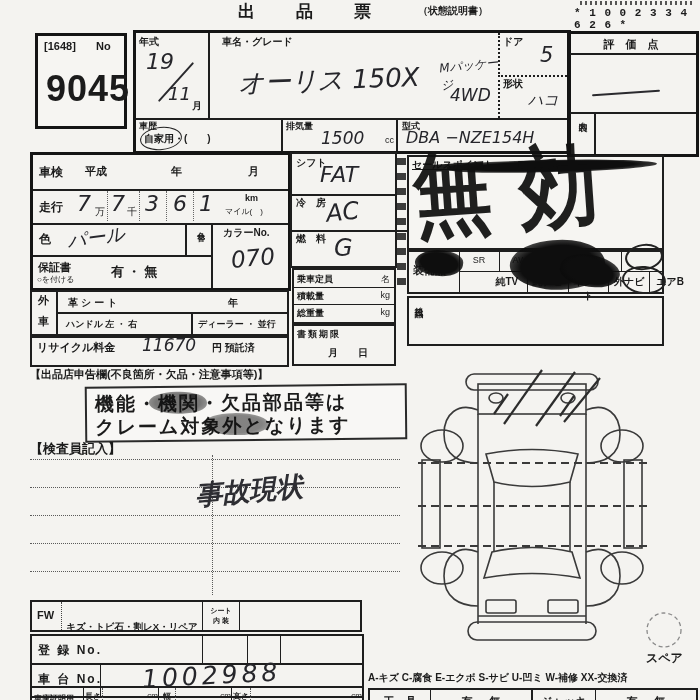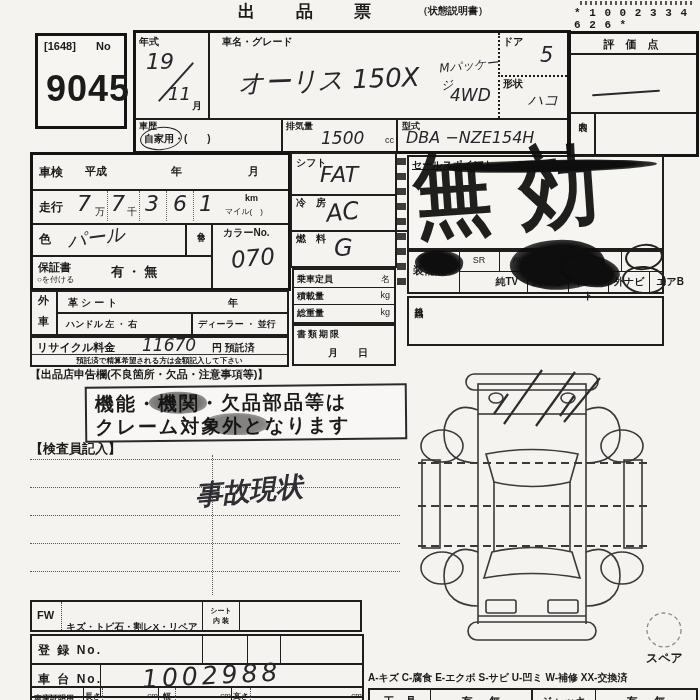--- a/index.html
+++ b/index.html
@@ -147,21 +147,20 @@
     </div>
     <div class="abs" style="left:160px;top:20px;width:95px;height:22px;">
       <span class="abs lab9" style="left:6px;top:6px;">ディーラー ・ 並行</span>
     </div>
   </div>
 
   <div class="abs b2" style="left:30px;top:336px;width:255px;height:27px;">
     <span class="abs" style="left:5px;top:2px;font-size:11px;font-weight:bold;">リサイクル料金</span>
     <span class="abs hand" style="left:110px;top:-3px;font-size:17px;">11670</span>
     <span class="abs" style="left:180px;top:3px;font-size:10px;font-weight:bold;">円 預託済</span>
-    <div class="abs" style="left:0;top:16px;width:100%;text-align:center;font-size:7.5px;font-weight:bold;border-top:1px solid #333;padding-top:1px;">預託済で精算希望される方は金額記入して下さい</div>
   </div>
 
   <div class="abs b2" style="left:290px;top:152px;width:103px;height:112px;">
     <div class="abs" style="left:0;top:0;width:103px;height:40px;border-bottom:2px solid #1e1e1e;">
       <span class="abs lab" style="left:4px;top:2px;">シフト</span>
       <span class="abs hand" style="left:28px;top:8px;font-size:22px;">FAT</span>
     </div>
     <div class="abs" style="left:0;top:40px;width:103px;height:36px;border-bottom:2px solid #1e1e1e;padding-left:40px;">
       <span class="abs lab" style="left:4px;top:2px;">冷　房</span>
       <span class="abs hand" style="left:34px;top:4px;font-size:24px;transform:rotate(-6deg);">AC</span>

